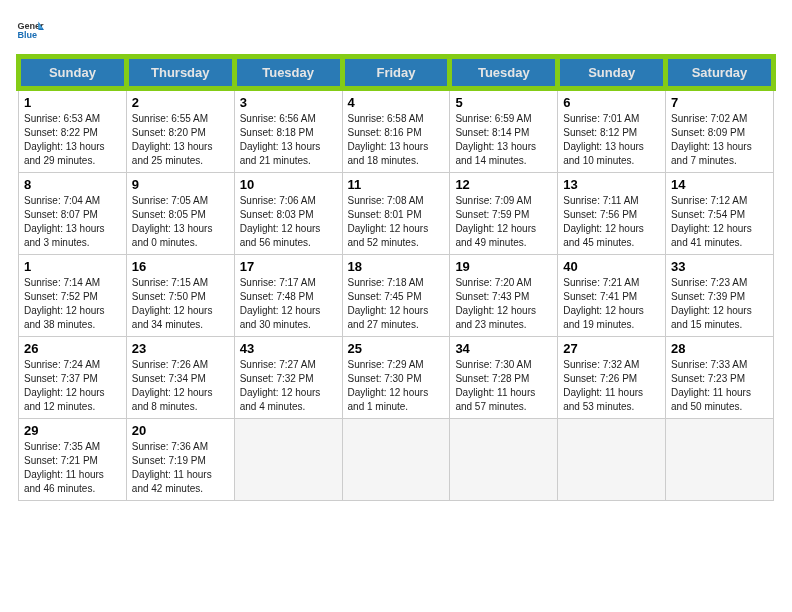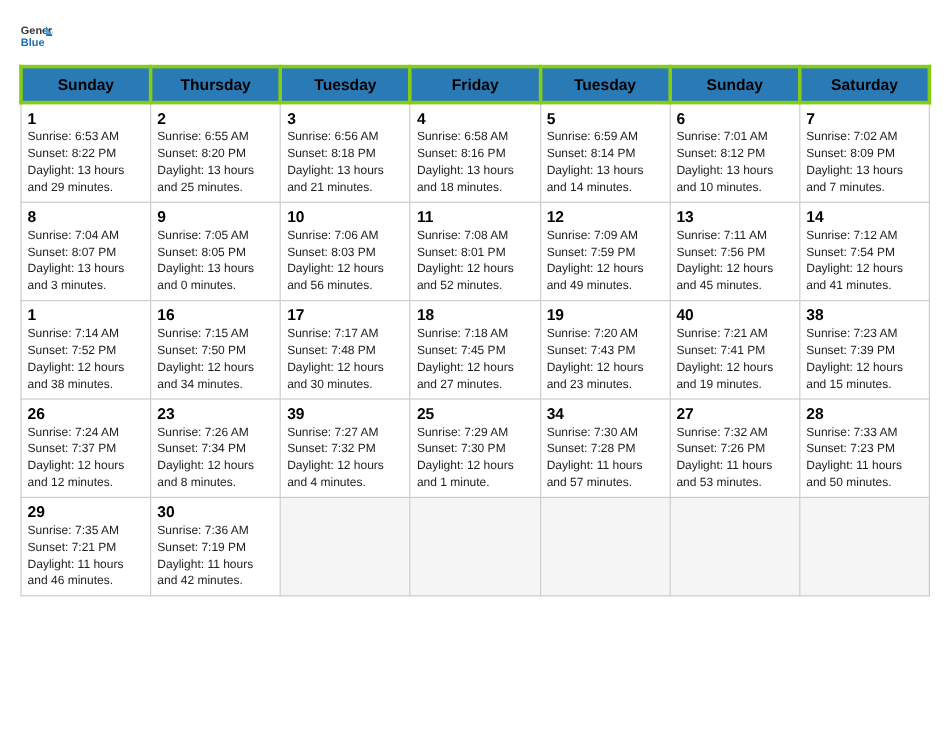--- a/index.html
+++ b/index.html
@@ -37,26 +37,26 @@
       font-size: 16px;
       color: #444;
     }
     table {
       width: 100%;
       border-collapse: collapse;
       font-size: 11px;
     }
     th {
       background-color: #2a7ab5;
-      color: #000000;
+      color: #e5e5e5;
       text-align: center;
       padding: 6px 4px;
       font-size: 13px;
       font-weight: bold;
-      border: 3px solid #84cc16;
+      border: 5px solid #84cc16;
     }
     td {
       border: 1px solid #ccc;
       vertical-align: top;
       padding: 4px 5px;
       height: 80px;
       width: calc(100% / 7);
     }
     td.empty {
       background: #f5f5f5;
@@ -223,41 +223,41 @@
           Sunrise: 7:20 AM<br>Sunset: 7:43 PM<br>Daylight: 12 hours and 23 minutes.
         </div>
         </td>
         <td>
           <span class="day-num">40</span>
         <div class="day-info">
           Sunrise: 7:21 AM<br>Sunset: 7:41 PM<br>Daylight: 12 hours and 19 minutes.
         </div>
         </td>
         <td>
-          <span class="day-num">38</span>
+          <span class="day-num">33</span>
         <div class="day-info">
           Sunrise: 7:23 AM<br>Sunset: 7:39 PM<br>Daylight: 12 hours and 15 minutes.
         </div>
         </td>
       </tr>
       <tr>
         <td>
           <span class="day-num">26</span>
         <div class="day-info">
           Sunrise: 7:24 AM<br>Sunset: 7:37 PM<br>Daylight: 12 hours and 12 minutes.
         </div>
         </td>
         <td>
           <span class="day-num">23</span>
         <div class="day-info">
           Sunrise: 7:26 AM<br>Sunset: 7:34 PM<br>Daylight: 12 hours and 8 minutes.
         </div>
         </td>
         <td>
-          <span class="day-num">39</span>
+          <span class="day-num">43</span>
         <div class="day-info">
           Sunrise: 7:27 AM<br>Sunset: 7:32 PM<br>Daylight: 12 hours and 4 minutes.
         </div>
         </td>
         <td>
           <span class="day-num">25</span>
         <div class="day-info">
           Sunrise: 7:29 AM<br>Sunset: 7:30 PM<br>Daylight: 12 hours and 1 minute.
         </div>
         </td>
@@ -281,21 +281,21 @@
         </td>
       </tr>
       <tr>
         <td>
           <span class="day-num">29</span>
         <div class="day-info">
           Sunrise: 7:35 AM<br>Sunset: 7:21 PM<br>Daylight: 11 hours and 46 minutes.
         </div>
         </td>
         <td>
-          <span class="day-num">30</span>
+          <span class="day-num">20</span>
         <div class="day-info">
           Sunrise: 7:36 AM<br>Sunset: 7:19 PM<br>Daylight: 11 hours and 42 minutes.
         </div>
         </td>
         <td class="empty"></td>
         <td class="empty"></td>
         <td class="empty"></td>
         <td class="empty"></td>
         <td class="empty"></td>
       </tr>

